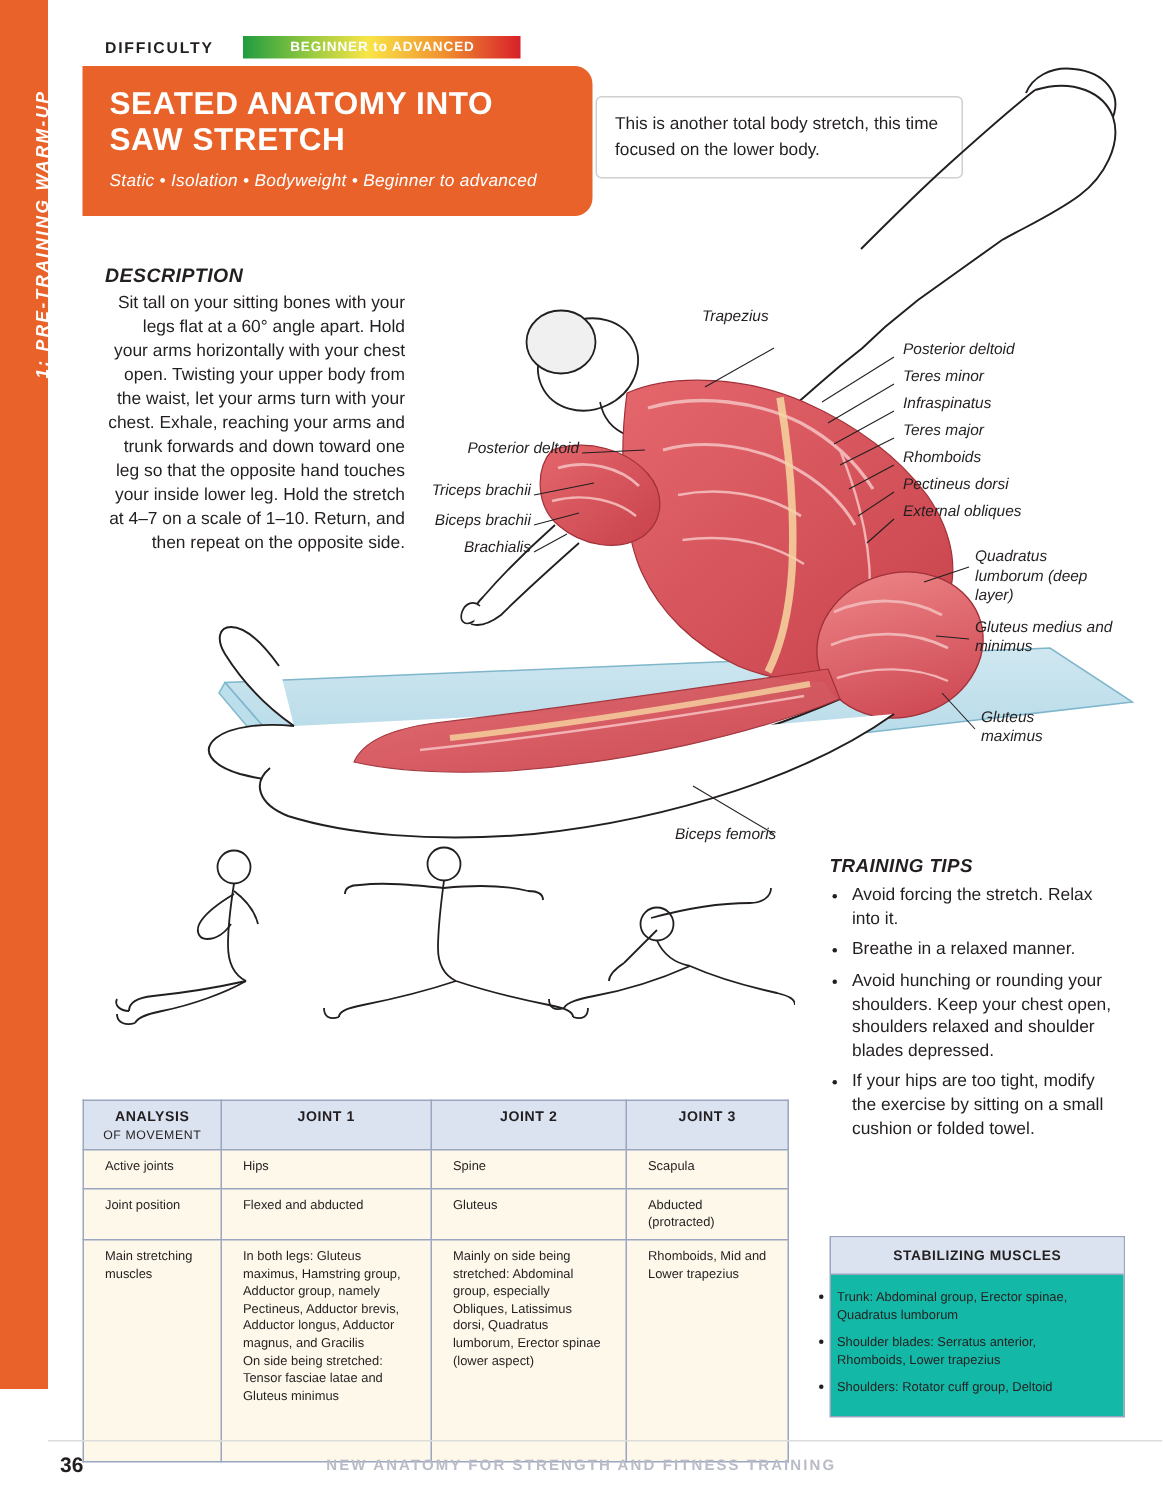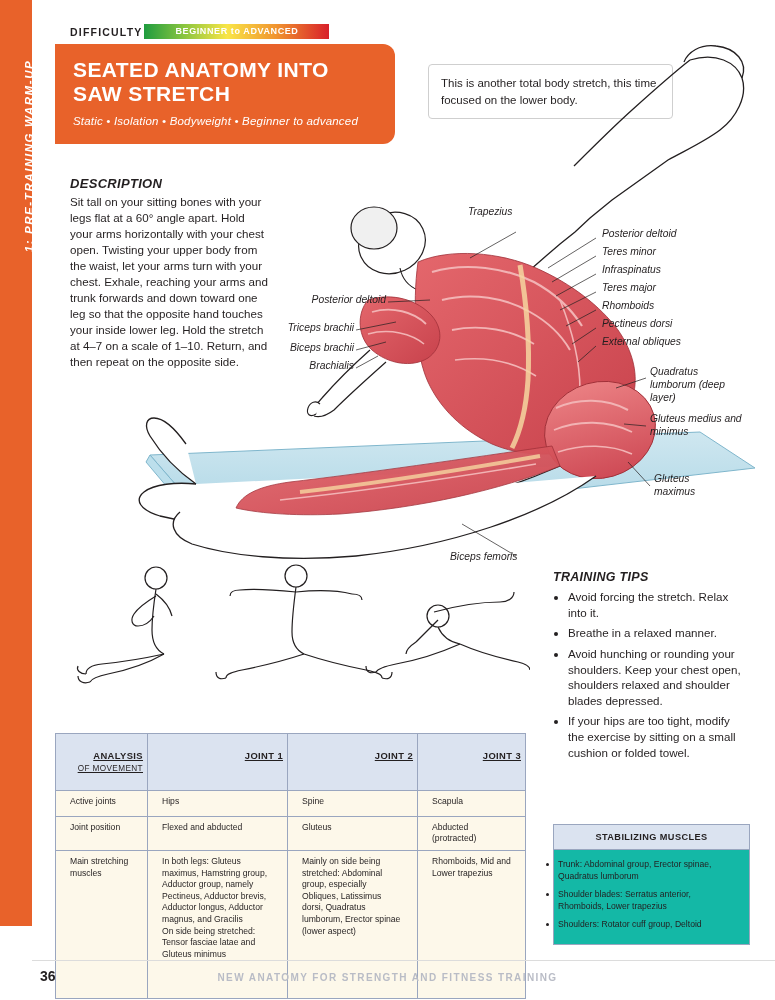--- a/index.html
+++ b/index.html
@@ -16,21 +16,21 @@
   }
   .spine-label{
     position:absolute;left:-86px;top:150px;width:230px;
     transform:rotate(-90deg);
     transform-origin:center center;
     color:#ffffff;font-size:11.5px;letter-spacing:1.6px;
     font-style:italic;font-weight:bold;text-align:center;
   }
   
   .difficulty-wrap{
-    position:absolute;left:70px;top:24px;display:flex;align-items:center;gap:2px;
+    position:absolute;left:70px;top:24px;display:flex;align-items:center;gap:20px;
   }
   .difficulty-label{
     font-size:10.5px;font-weight:bold;letter-spacing:1.2px;color:#231f20;
   }
   .difficulty-bar{
     position:relative;width:185px;height:15px;
     background:linear-gradient(to right,#1f9c3f 0%,#8cc63f 22%,#f9e547 45%,#f0922f 72%,#d8202a 100%);
   }
   .difficulty-bar span{
     position:absolute;left:0;right:0;top:2px;text-align:center;
@@ -44,35 +44,35 @@
   }
   .title-block h1{
     margin:0;font-size:21px;line-height:1.12;letter-spacing:.4px;
     font-weight:bold;
   }
   .title-block .subtitle{
     margin-top:10px;font-size:11.5px;font-style:italic;letter-spacing:.2px;
   }
   
   .intro{
-    position:absolute;left:428px;top:64px;width:245px;
+    position:absolute;left:397px;top:64px;width:245px;
     border:1px solid #cfcfcf;border-radius:4px;background:#ffffff;
     padding:10px 12px;box-sizing:border-box;
     font-size:11.5px;line-height:1.45;color:#231f20;
   }
   
   .description{
     position:absolute;left:70px;top:176px;width:200px;
   }
   .description h2{
     margin:0 0 3px 0;font-size:13px;font-style:italic;font-weight:bold;
     letter-spacing:.3px;
   }
   .description p{
-    margin:0;font-size:11.6px;line-height:1.38;
+    margin:0;font-size:11.6px;line-height:1.38;text-align:right;
   }
   
   .illustration{position:absolute;left:0;top:0;width:775px;height:1000px;pointer-events:none;}
   .anno{
     position:absolute;font-size:10.3px;font-style:italic;color:#231f20;
     white-space:nowrap;
   }
   .anno.r{text-align:right;}
   
   .tips{
@@ -87,22 +87,22 @@
   
   .analysis{
     position:absolute;left:55px;top:733px;width:470px;
     border-collapse:collapse;table-layout:fixed;
   }
   .analysis th,.analysis td{
     border:1px solid #9aa6bf;vertical-align:top;
     padding:5px 14px;font-size:8.6px;line-height:1.35;color:#231f20;
   }
   .analysis thead th{
-    background:#dbe3f0;text-align:right;font-size:9.4px;font-weight:bold;
-    letter-spacing:.4px;padding:16px 4px;text-decoration:underline;
+    background:#dbe3f0;text-align:center;font-size:9.4px;font-weight:bold;
+    letter-spacing:.4px;padding:4px 4px;
   }
   .analysis thead th .sub{display:block;font-weight:normal;font-size:8.2px;}
   .analysis tbody td{background:#fdf8ea;}
   .analysis tbody td:first-child{background:#fdf8ea;}
   .col1{width:92px;}
   .col2{width:140px;}
   .col3{width:130px;}
   .col4{width:108px;}
   
   .stab{

